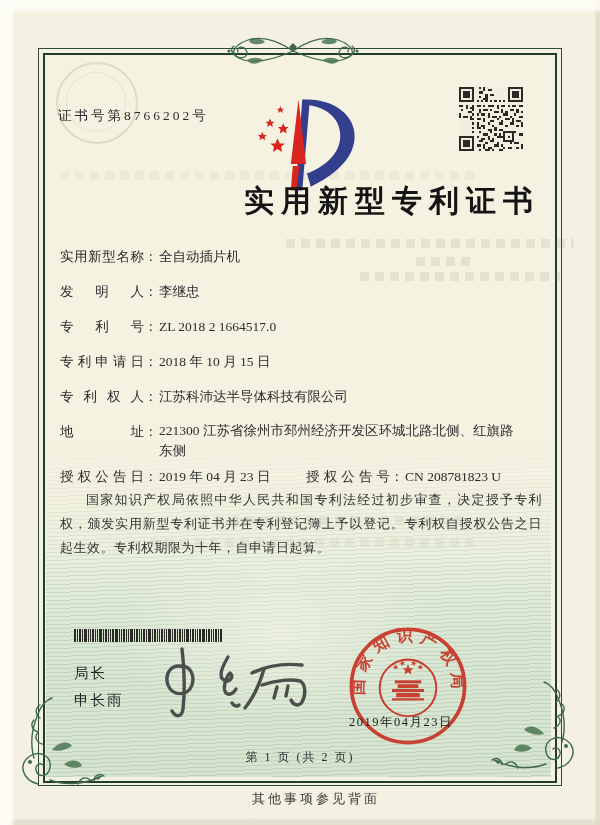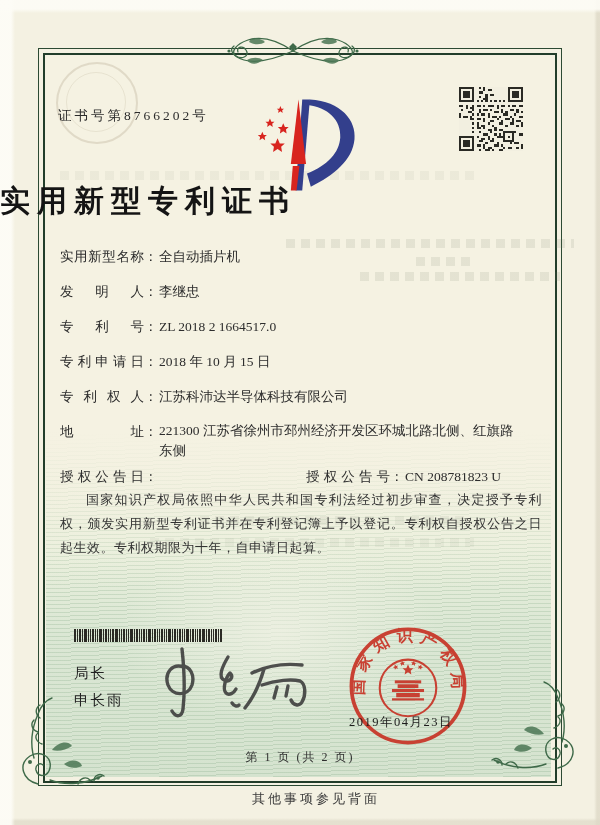--- a/index.html
+++ b/index.html
@@ -18,21 +18,21 @@
   .frame-inner{position:absolute;left:43px;top:53px;width:510px;height:726px;
       border:2.5px solid #223d2a;}
   
   .tint{position:absolute;left:46px;top:56px;width:505px;height:721px;
     background-image:
       linear-gradient(180deg, rgba(245,242,226,1) 0%, rgba(245,242,226,1) 52%, rgba(245,242,226,0) 74%),
       radial-gradient(230px 130px at 46% 80%, rgba(247,245,233,.6), rgba(247,245,233,0) 70%),
       repeating-linear-gradient(178deg, rgba(110,155,115,.22) 0 1px, rgba(110,155,115,0) 1px, rgba(110,155,115,0) 4px),
       linear-gradient(180deg,#f5f2e2 0%,#f4f1e0 50%,#e9efdc 68%,#dbe7d4 80%,#d5e3cf 100%);}
   .certno{position:absolute;left:58px;top:107px;font-size:13.5px;letter-spacing:3px;color:#2b2b2b;}
-  .title{position:absolute;left:0;top:181px;width:540px;text-align:left;
+  .title{position:absolute;left:0;top:181px;width:540px;text-align:right;
       font-size:30px;font-weight:700;letter-spacing:7px;color:#141414;}
   .fields{position:absolute;left:60px;top:246px;width:482px;font-size:13.5px;}
   .frow{display:flex;margin-bottom:14px;line-height:21px;}
   .lbl{display:inline-block;width:84px;text-align:justify;text-align-last:justify;}
   .colon{width:15px;}
   .val{flex:1;}
   .frow.addr{margin-bottom:6px;}
   .frow.addr .val{line-height:19.5px;max-width:358px;}
   .grant{display:flex;line-height:21px;}
   .grant .g1{display:flex;width:246px;}
@@ -205,20 +205,21 @@
     </div>
     <div class="frow addr">
       <span class="lbl">地址</span>
         <span class="colon">：</span>
         <span class="val">221300 江苏省徐州市邳州经济开发区环城北路北侧、红旗路东侧</span>
     </div>
     <div class="grant">
       <span class="g1">
         <span class="lbl">授权公告日</span>
           <span class="colon">：</span>
+          <span>2019 年 04 月 23 日</span>
       </span>
       <span class="g2">
         <span class="lbl">授权公告号</span>
           <span class="colon">：</span>
           <span>CN 208781823 U</span>
       </span>
     </div>
   </div>
 
   <div class="paras">

